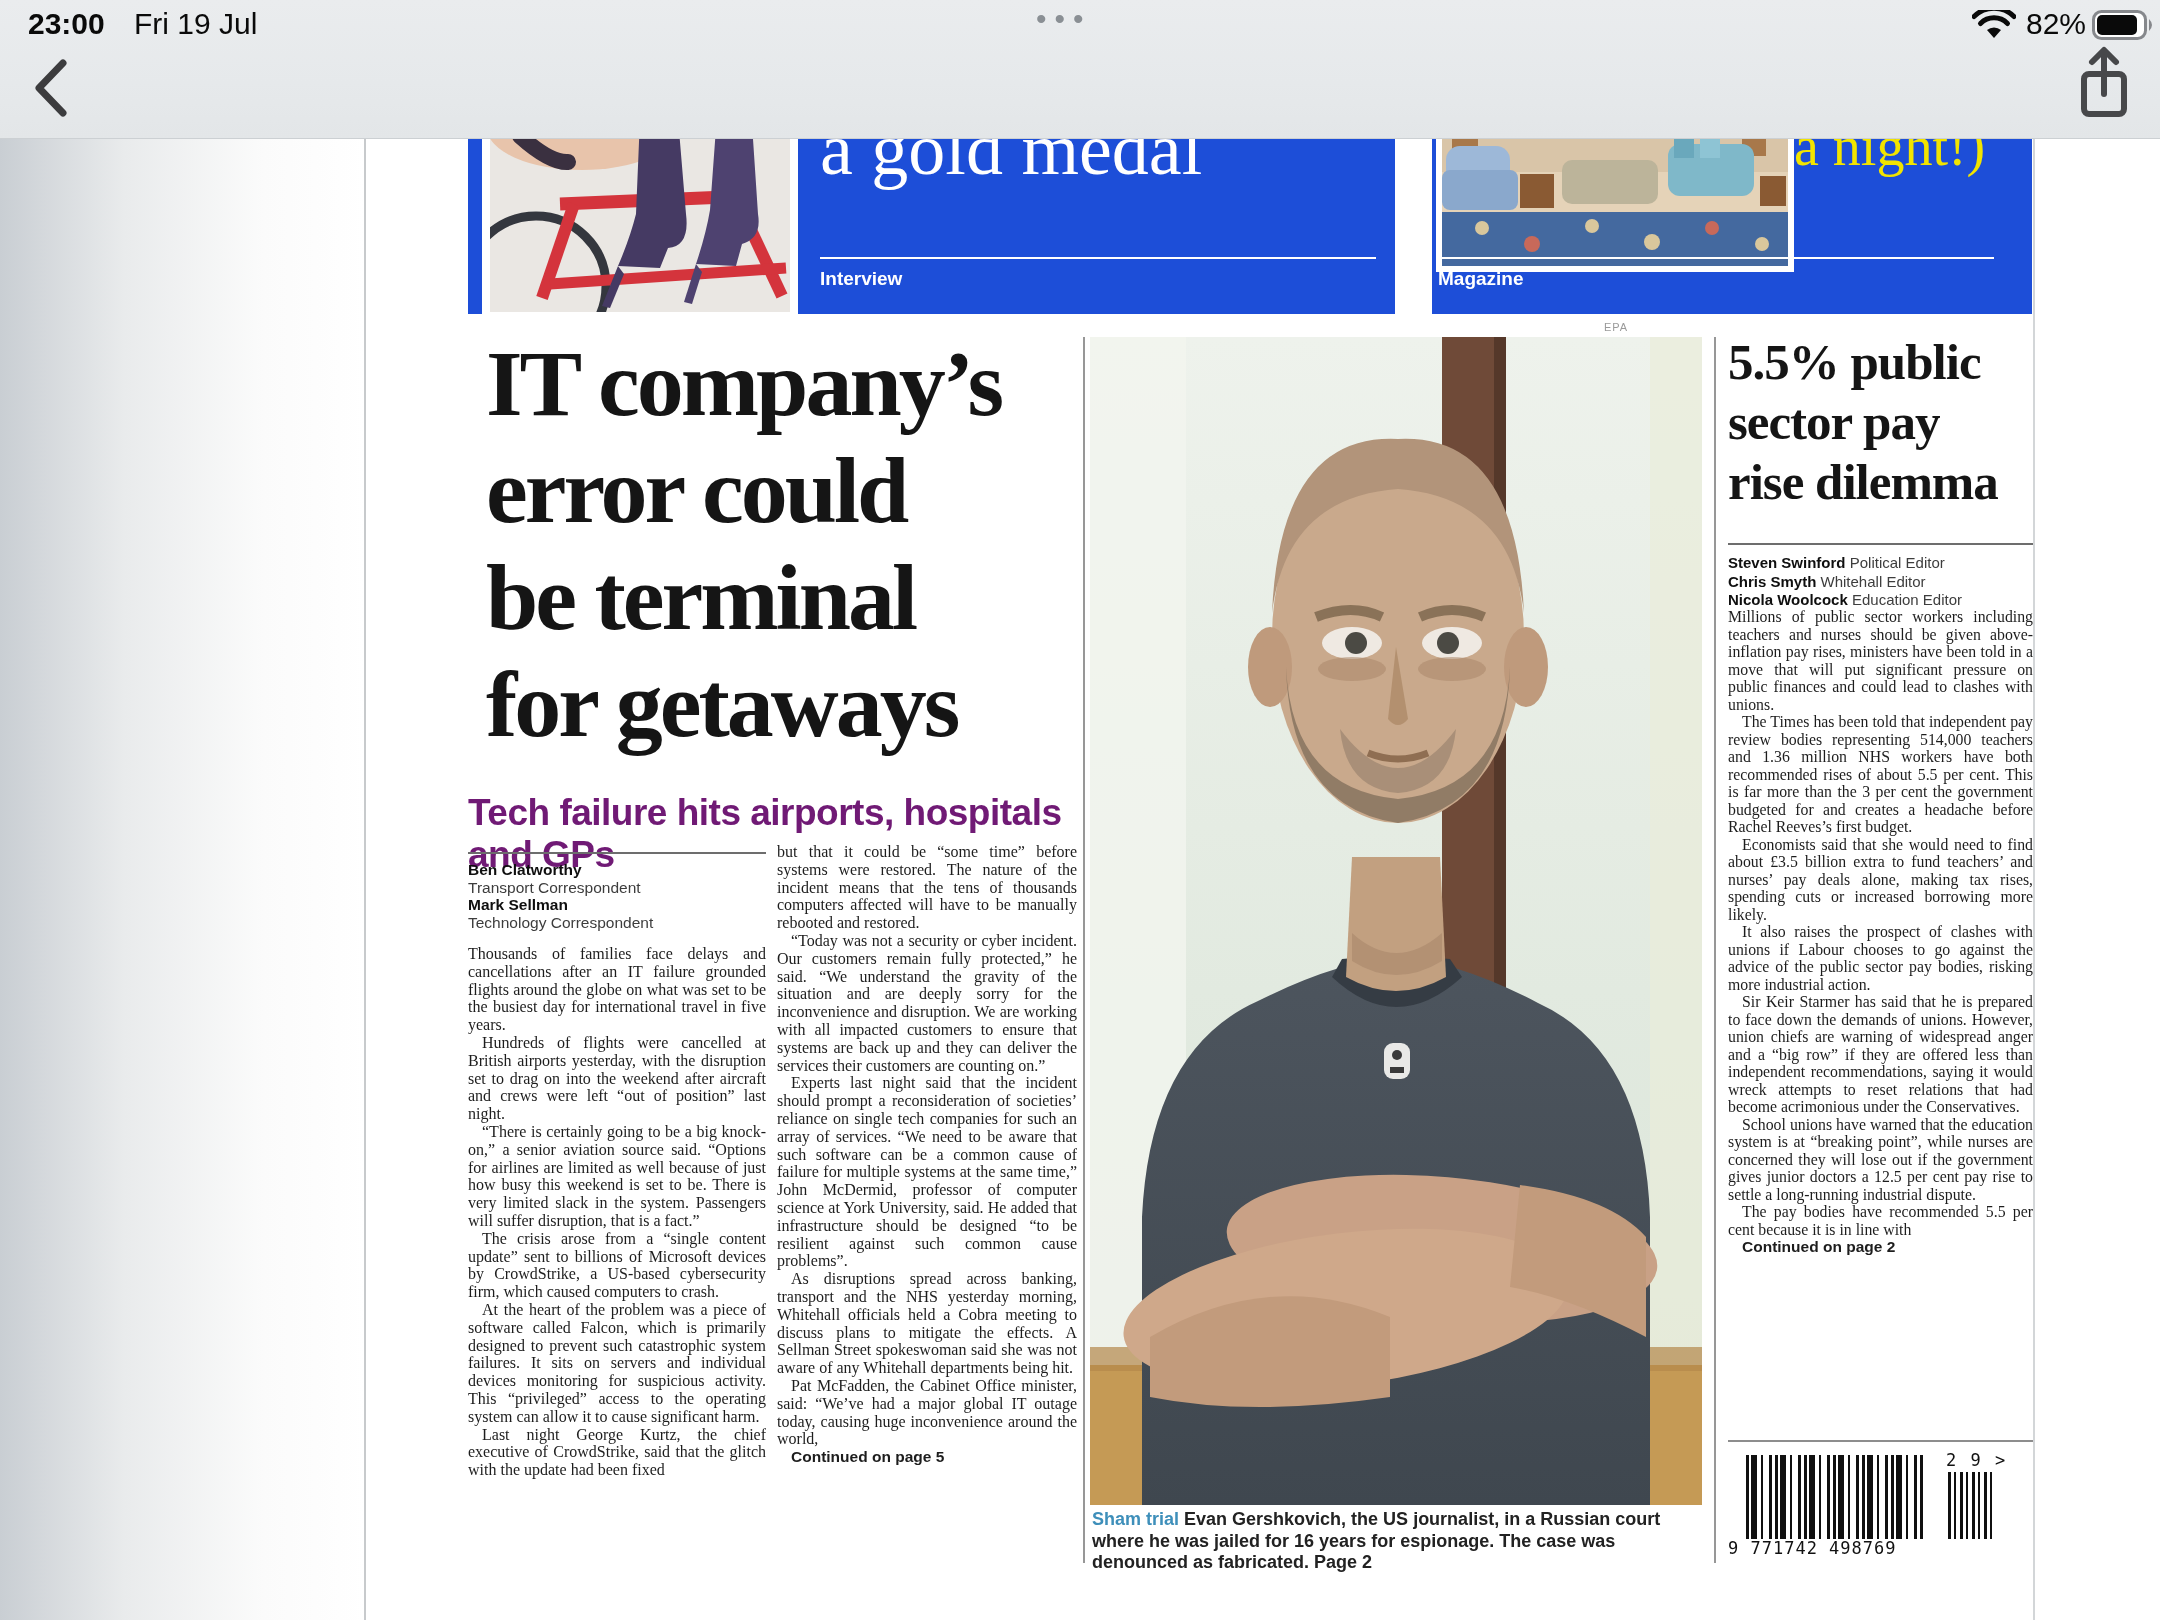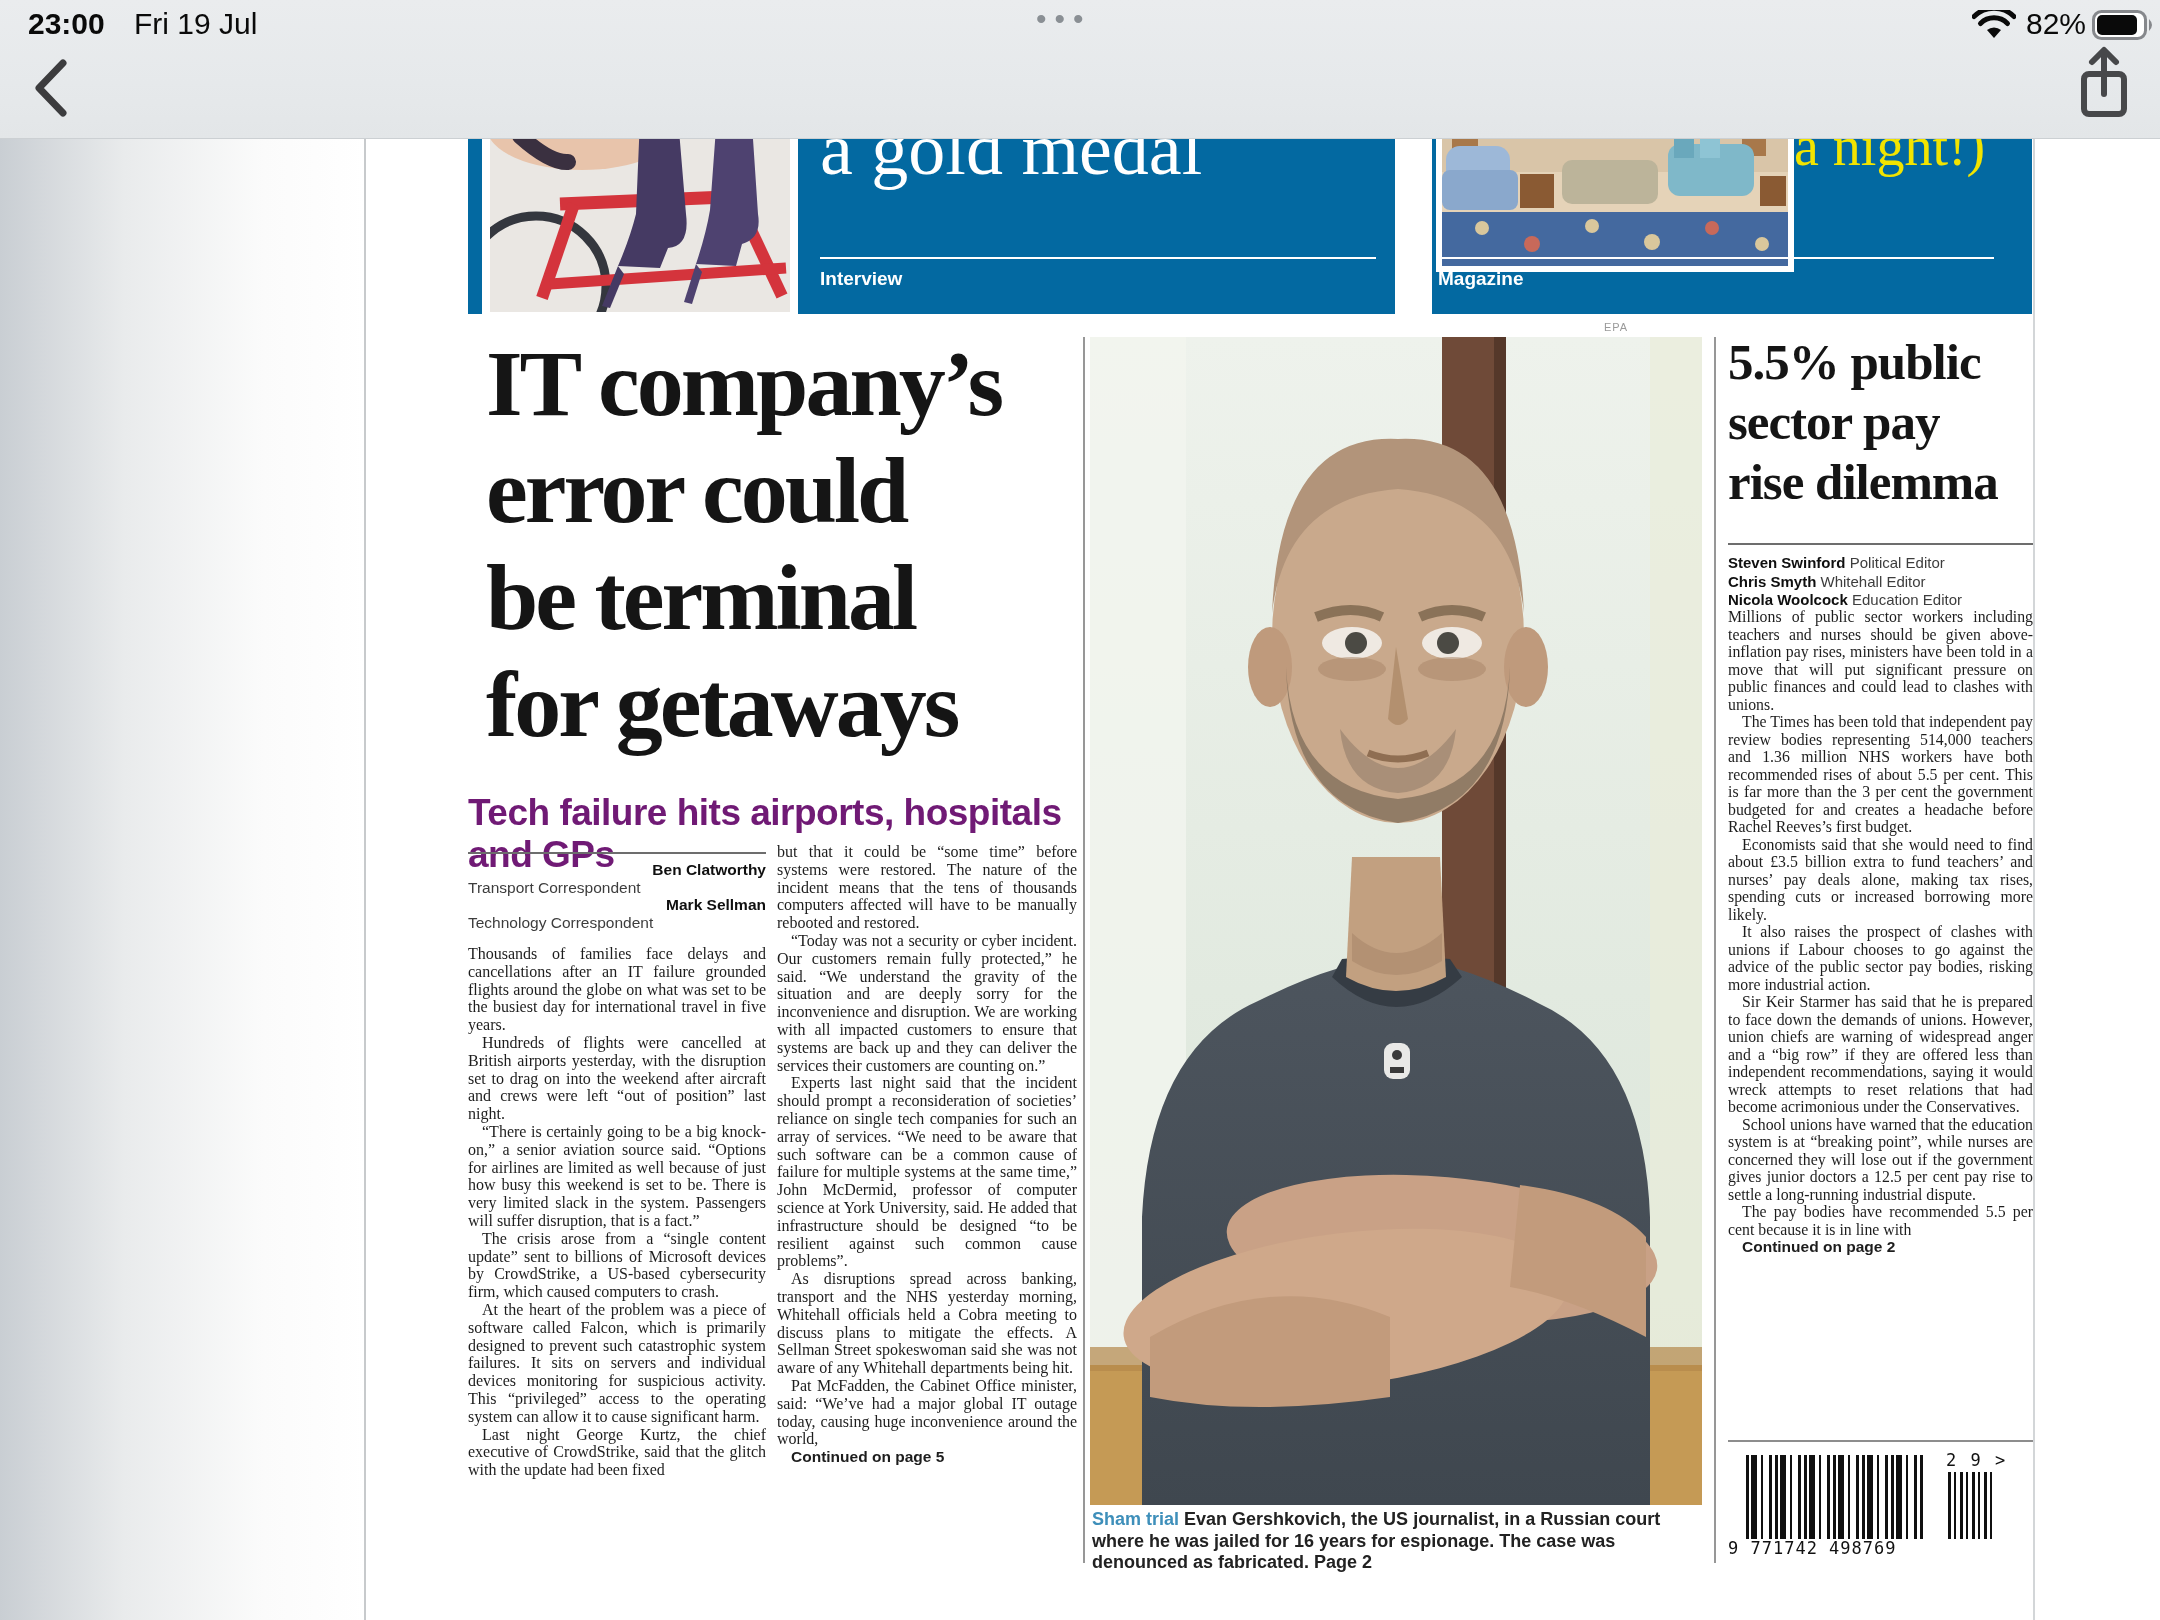--- a/index.html
+++ b/index.html
@@ -13,28 +13,28 @@
   #status-date{left:134px;font-weight:400;}
   #mt-dots{left:1036px;top:2px;font-size:30px;color:#8a8f94;letter-spacing:8px;}
   #battery-pct{left:2026px;top:7px;font-size:30px;color:#0a0a0a;}
   
   #page-shade{left:0;top:138px;width:366px;height:1482px;background:linear-gradient(90deg,#c9ced3 0%,#e9ebec 34%,#fbfbfb 72%,#fff 100%);}
   .page-edge{top:138px;width:2px;height:1482px;background:#c7cacc;}
   .vrule{width:2px;background:#979797;}
   .hrule{height:2px;background:#6d6d6d;}
   
   .teaser{top:138px;height:176px;overflow:hidden;}
-  .teaser-bg{background:#0369a1;}
+  .teaser-bg{background:#1d4ed8;}
   .teaser-frame{position:absolute;border:8px solid #fff;overflow:hidden;background:#e9e6e2;}
   .teaser-head{position:absolute;font-family:"Liberation Serif","DejaVu Serif",serif;font-weight:400;color:#fff;white-space:nowrap;line-height:1;}
   .teaser-line{position:absolute;height:2px;background:#fff;}
   .teaser-label{position:absolute;font-size:19px;font-weight:700;color:#fff;}
   #lead-headline{left:466px;top:330px;width:620px;font-family:"Liberation Serif","DejaVu Serif",serif;font-weight:700;font-size:94px;line-height:107px;letter-spacing:-3px;color:#151515;margin-left:20px;}
   #lead-subhead{left:468px;top:792px;width:620px;font-family:Liberation Sans, sans-serif;font-weight:700;font-size:37px;letter-spacing:-0.5px;color:#701a75;}
-  .byline-name{font-weight:700;color:#0f0f0f;text-align:right;}
+  .byline-name{font-weight:700;color:#0f0f0f;}
   .byline-role{font-weight:400;color:#3d3d3d;}
   #lead-bylines{left:468px;top:861px;width:298px;font-size:15.5px;line-height:17.5px;}
   .bodycol{font-family:"Liberation Serif","DejaVu Serif",serif;font-size:16px;line-height:17.8px;text-align:justify;color:#1d1d1d;overflow:hidden;}
   .bodycol p{margin:0;text-indent:14px;}
   .bodycol p.first{text-indent:0;}
   .cont{margin:0;font-family:"Liberation Sans","DejaVu Sans",sans-serif;font-weight:700;font-size:15.5px;}
   
   #photo-box{left:1090px;top:337px;width:612px;height:1168px;overflow:hidden;background:#e7ece4;}
   #photo-credit{left:1604px;top:321px;font-size:11px;color:#9a9a9a;letter-spacing:1px;}
   #caption{left:1092px;top:1509px;width:614px;font-size:18px;line-height:21.5px;font-weight:700;color:#222;}

